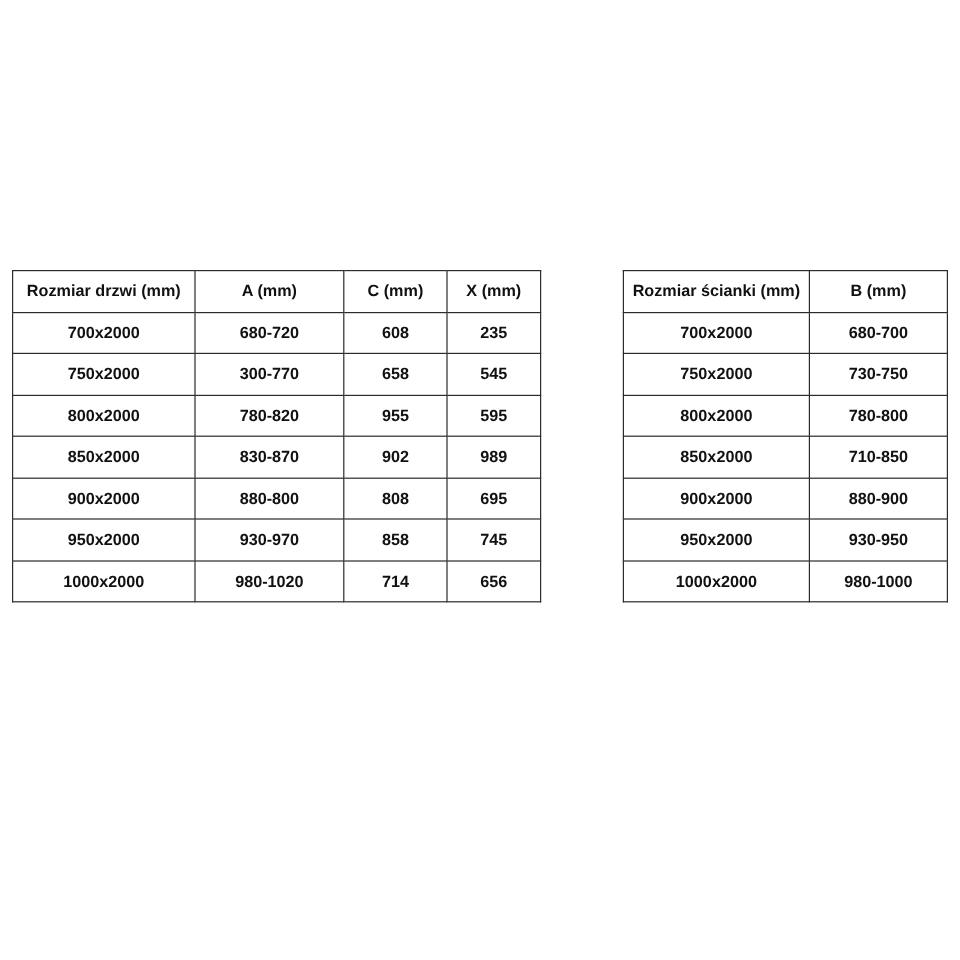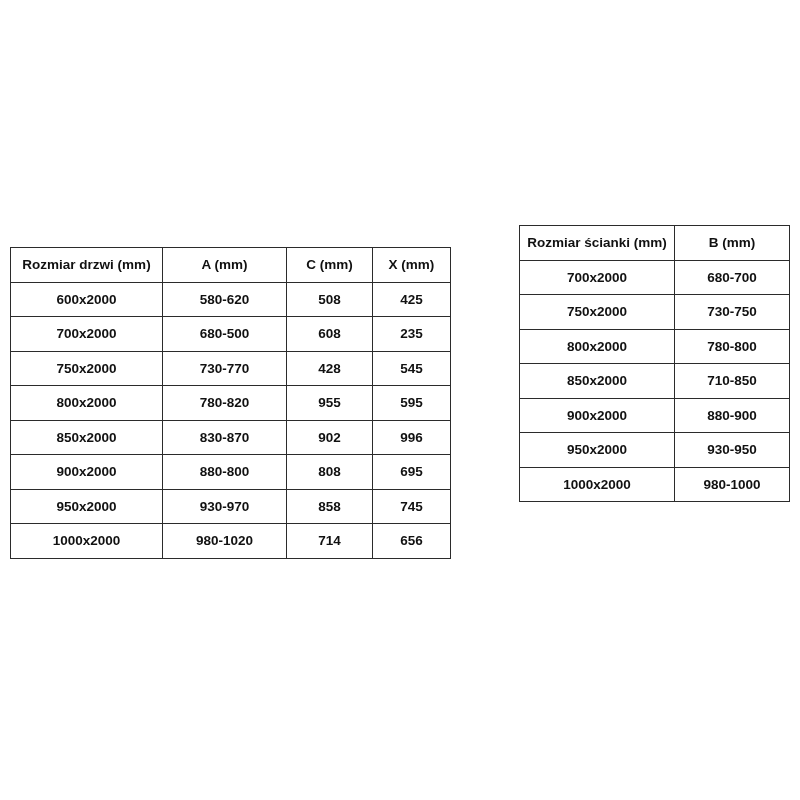--- a/index.html
+++ b/index.html
@@ -49,21 +49,21 @@
     white-space: nowrap;
   }
   table.spec th {
     font-weight: bold;
     font-size: 13.5px;
   }
   table.spec td {
     font-weight: bold;
   }
   
-  #doors-table { width: 440px; margin-top: 22px; }
+  #doors-table { width: 440px; }
   #doors-table col.c0 { width: 152px; }
   #doors-table col.c1 { width: 124px; }
   #doors-table col.c2 { width: 86px; }
   #doors-table col.c3 { width: 78px; }
   
   #wall-table { width: 270px; margin-left: 40px; }
   #wall-table col.c0 { width: 155px; }
   #wall-table col.c1 { width: 115px; }
 </style>
 </head>
@@ -82,48 +82,42 @@
       <thead>
         <tr>
           <th>Rozmiar drzwi (mm)</th>
           <th>A (mm)</th>
           <th>C (mm)</th>
           <th>X (mm)</th>
         </tr>
       </thead>
       <tbody>
         <tr>
-          <td>600x2000</td>
-          <td>580-620</td>
-          <td>508</td>
-          <td>425</td>
-        </tr>
-        <tr>
           <td>700x2000</td>
-          <td>680-500</td>
+          <td>680-720</td>
           <td>608</td>
           <td>235</td>
         </tr>
         <tr>
           <td>750x2000</td>
-          <td>730-770</td>
-          <td>428</td>
+          <td>300-770</td>
+          <td>658</td>
           <td>545</td>
         </tr>
         <tr>
           <td>800x2000</td>
           <td>780-820</td>
           <td>955</td>
           <td>595</td>
         </tr>
         <tr>
           <td>850x2000</td>
           <td>830-870</td>
           <td>902</td>
-          <td>996</td>
+          <td>989</td>
         </tr>
         <tr>
           <td>900x2000</td>
           <td>880-800</td>
           <td>808</td>
           <td>695</td>
         </tr>
         <tr>
           <td>950x2000</td>
           <td>930-970</td>

